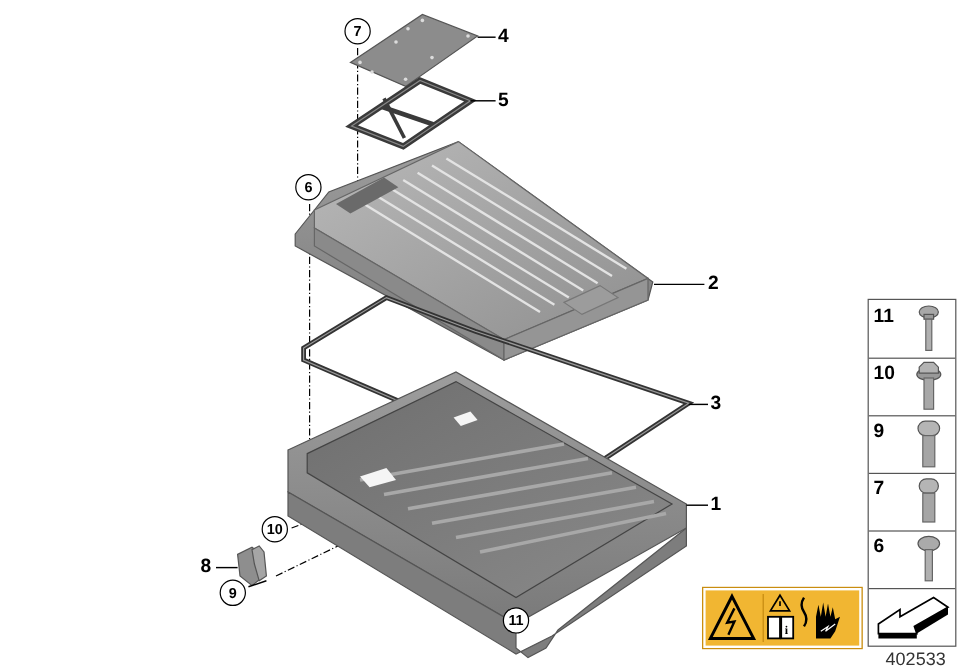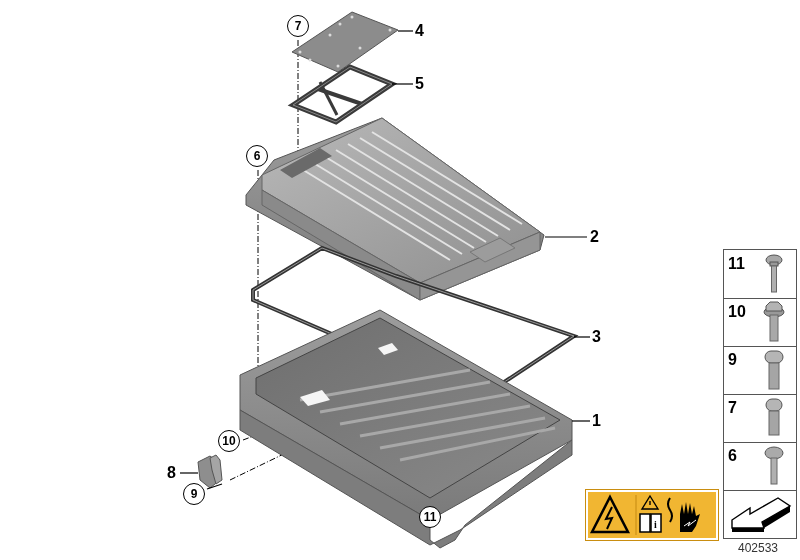--- a/index.html
+++ b/index.html
@@ -12,21 +12,21 @@
                 border-radius: 50%; background: #fff; font-weight: bold; font-size: 12px;
                 text-align: center; line-height: 20px; color: #000; box-sizing: content-box; }
   #fastener-panel { position: absolute; left: 723px; top: 249px; width: 72px; height: 288px;
                     border: 1px solid #555; background: #fff; }
   .fastener-cell { position: absolute; left: 0; width: 72px; height: 48px;
                    border-bottom: 1px solid #555; }
   .fastener-num { position: absolute; left: 4px; top: 5px; font-weight: bold; font-size: 16px; color: #000; }
   .fastener-icon { position: absolute; left: 32px; top: 2px; width: 36px; height: 44px; }
   #warning-label { position: absolute; left: 586px; top: 490px; width: 128px; height: 46px;
                    background: #f1b632; border: 2px solid #fff; outline: 1px solid #c98d10; }
-  #image-id { position: absolute; left: 738px; top: 541px; font-size: 12px; color: #333; }
+  #image-id { position: absolute; left: 738px; top: 541px; font-size: 15px; color: #333; }
 </style>
 </head>
 <body>
 
 <svg id="diagram" viewBox="0 0 800 560" xmlns="http://www.w3.org/2000/svg">
   <defs>
     <linearGradient id="metalTop" x1="0" y1="0" x2="1" y2="1">
       <stop offset="0" stop-color="#b9b9b9"></stop>
       <stop offset="1" stop-color="#8f8f8f"></stop>
     </linearGradient>

